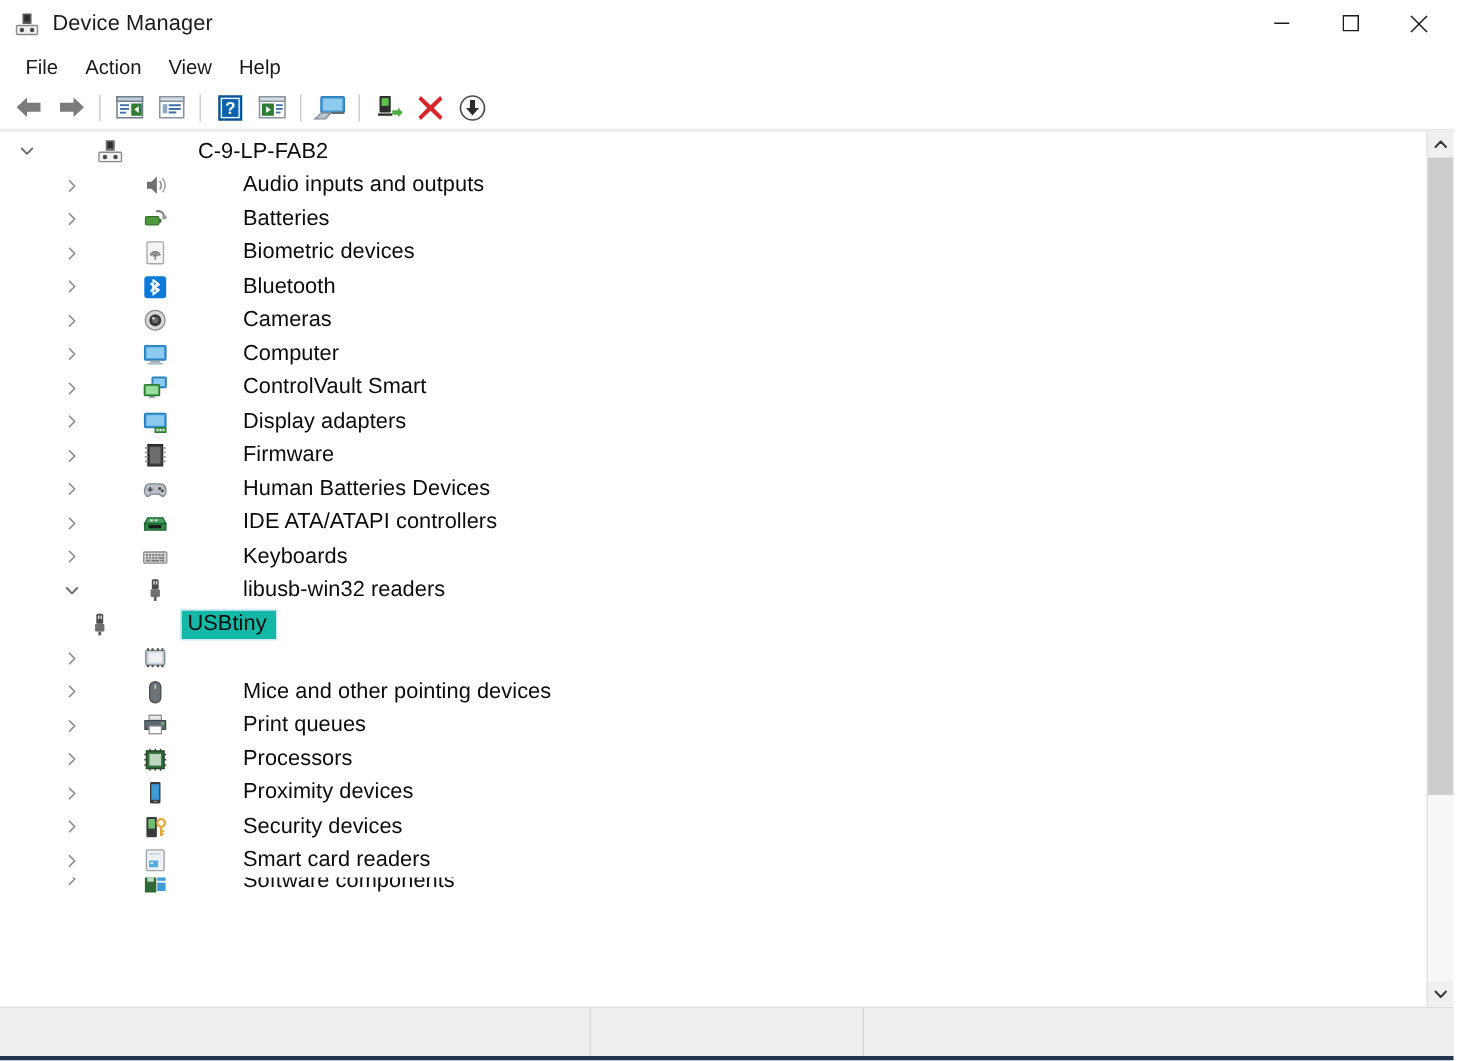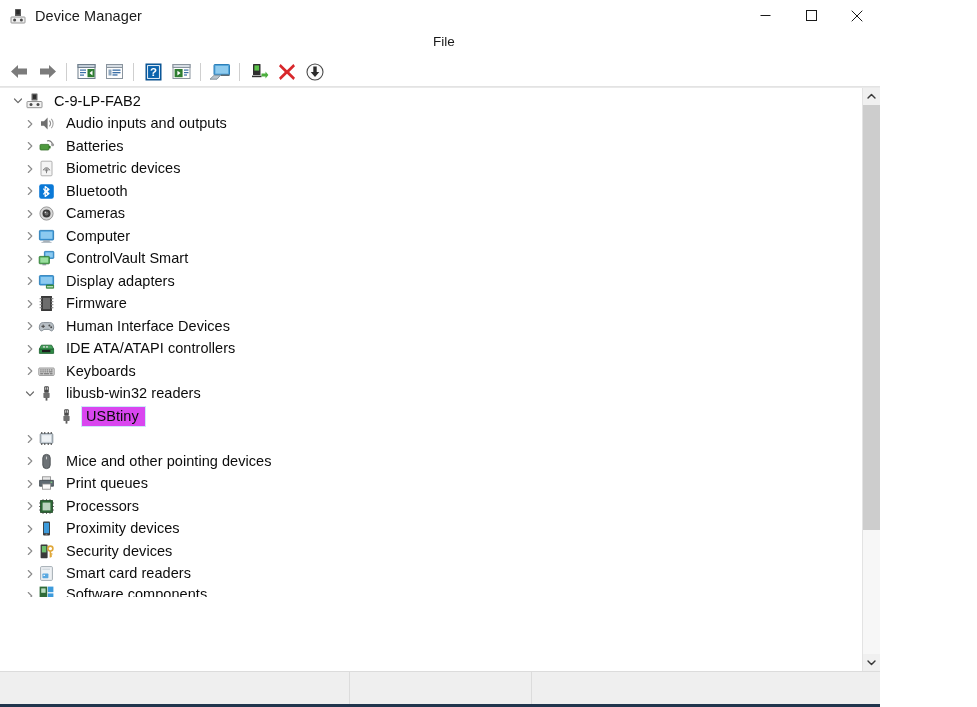--- a/index.html
+++ b/index.html
@@ -8,21 +8,21 @@
   }
   body {
     width: 977px;
     height: 707px;
     background: #ffffff;
     font-family: "Liberation Sans", sans-serif;
     overflow: hidden;
     -webkit-font-smoothing: antialiased;
   }
   .window {
-    width: 880px;
+    width: 969px;
     height: 707px;
     position: relative;
     display: flex;
     flex-direction: column;
     background: #ffffff;
     box-sizing: border-box;
     border-bottom: 3px solid #21354d;
   }
 
   
@@ -66,21 +66,20 @@
   .win-btn svg { display: block; }
 
   
   .menubar {
     height: 26px;
     min-height: 26px;
     display: flex;
     align-items: center;
     padding-left: 8px;
     background: #ffffff;
-    flex-direction: column;
   }
   .menu-item {
     font-size: 13.5px;
     color: #1a1a1a;
     padding: 3px 9px;
     white-space: nowrap;
   }
 
   
   .toolbar {
@@ -122,20 +121,21 @@
     position: relative;
     overflow: hidden;
     padding-top: 2px;
   }
   .row {
     height: 22.5px;
     display: flex;
     align-items: center;
     position: relative;
     white-space: nowrap;
+    gap: 39px;
   }
   .twisty {
     width: 16px;
     height: 22px;
     display: flex;
     align-items: center;
     justify-content: center;
     flex: 0 0 auto;
   }
   .twisty svg { display: block; }
@@ -145,36 +145,36 @@
     flex: 0 0 auto;
     margin-right: 7px;
     position: relative;
   }
   .node-label {
     font-size: 14.5px;
     color: #0c0c0c;
     letter-spacing: 0.05px;
   }
   .sel .label-hit {
-    background: #d946ef;
+    background: #14b8a6;
     outline: 1px solid #cde8f7;
   }
   .label-hit {
     display: inline-flex;
     align-items: center;
     padding: 1px 6px 2px 4px;
   }
 
   
   .lvl0 { padding-left: 10px; }
-  .lvl1 { padding-left: 22px; }
+  .lvl1 { padding-left: 40px; }
   .lvl2 { padding-left: 58px; }
 
   
-  .row.clipped { height: 12px; overflow: hidden; align-items: flex-start; }
+  .row.clipped { height: 12px; overflow: hidden; align-items: flex-end; }
 
   
   .vscroll {
     width: 17px;
     min-width: 17px;
     background: #f0f0f0;
     border-left: 1px solid #e3e3e3;
     display: flex;
     flex-direction: column;
     position: relative;
@@ -604,21 +604,21 @@
               <svg viewBox="0 0 17 17">
             <path d="M2 6.4 C1 8.6 1 11.4 2.6 12.6 C4 13.6 4.8 12 6 11.4 L11 11.4 C12.2 12 13 13.6 14.4 12.6 C16 11.4 16 8.6 15 6.4 C14.4 5 13.2 4.6 11.6 4.6 L5.4 4.6 C3.8 4.6 2.6 5 2 6.4 Z" fill="#b9c0c6" stroke="#7c858c" stroke-width="0.9"></path>
             <rect x="3.4" y="7.8" width="3.4" height="1.1" fill="#4a4a4a"></rect>
             <rect x="4.6" y="6.6" width="1.1" height="3.4" fill="#4a4a4a"></rect>
             <circle cx="11.4" cy="7.6" r="1" fill="#4a4a4a"></circle>
             <circle cx="13.2" cy="9.2" r="1" fill="#4a4a4a"></circle>
           </svg>
             </span>
         </span>
         <span class="label-hit">
-            <span class="node-label">Human Interface Devices</span>
+            <span class="node-label">Human Batteries Devices</span>
           </span>
       </div>
 
       <div class="row lvl1">
         <span class="twisty">
           <svg width="10" height="10" viewBox="0 0 10 10">
               <path d="M3.3 1.5 L6.8 5 L3.3 8.5" fill="none" stroke="#8c8c8c" stroke-width="1.15" stroke-linecap="round" stroke-linejoin="round"></path>
             </svg>
         </span>
         <span class="node-icon">

